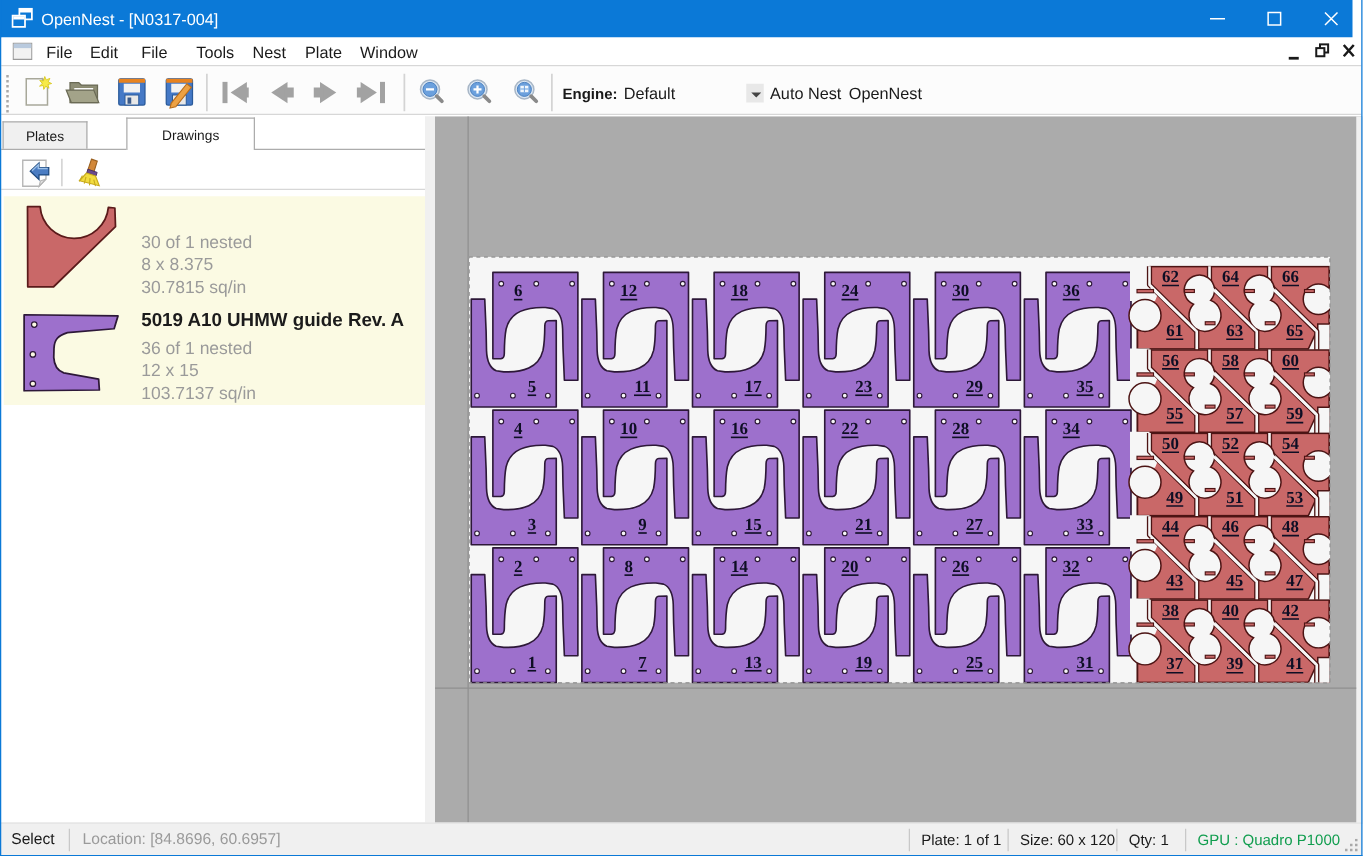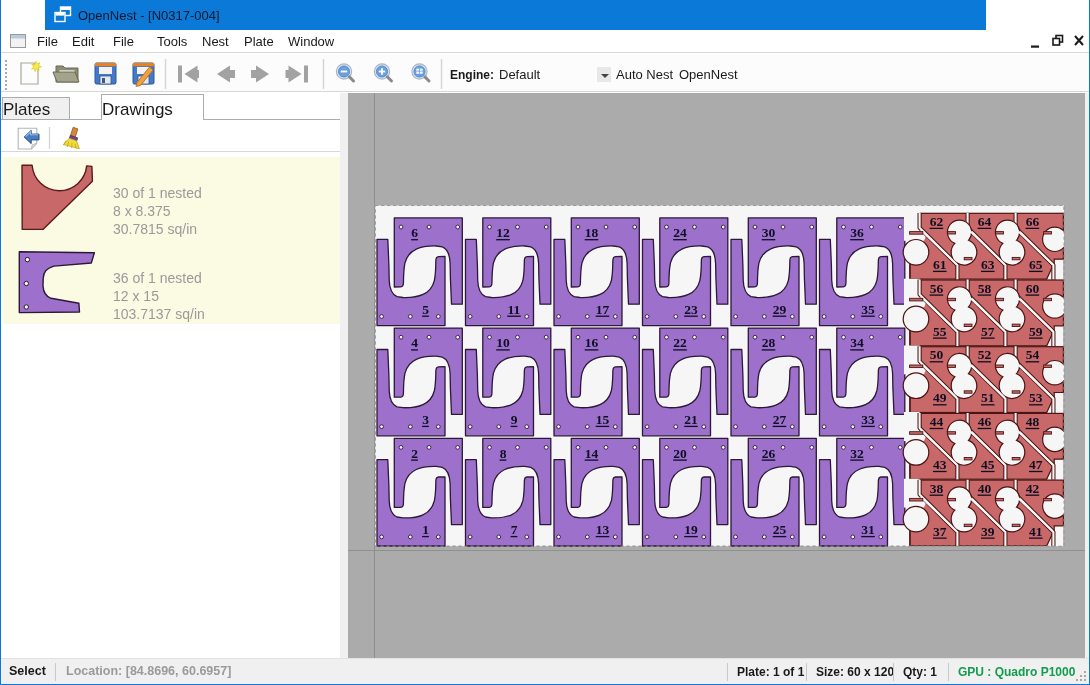--- a/index.html
+++ b/index.html
@@ -1,28 +1,28 @@
 <!DOCTYPE html>
 <html><head><meta charset="utf-8"><style>
 * { margin:0; padding:0; box-sizing:border-box; }
 body { width:1090px; height:685px; position:relative; overflow:hidden;
        font-family:"Liberation Sans", sans-serif; background:#fff; }
 .abs { position:absolute; }
-#titlebar { left:0; top:0; width:941px; height:30px; background:#0b79d7; color:#0f172a;margin-left:45px; }
+#titlebar { left:0; top:0; width:1082px; height:30px; background:#0b79d7; color:#ffffff; }
 #titlebar .txt { position:absolute; left:33px; top:8px; font-size:13px; }
 #menubar { left:1px; top:30px; width:1088px; height:23px; background:#fff; border-bottom:1px solid #d7d7d7; }
 .menuitem { position:absolute; top:4px; font-size:13px; color:#1a1a1a; }
 #toolbar { left:1px; top:54px; width:1088px; height:38px; background:#fcfcfc; border-bottom:1px solid #d7d7d7; }
 #leftpanel { left:1px; top:93px; width:339px; height:565px; background:#fff; }
 #splitter { left:340px; top:93px; width:8px; height:565px; background:#f0f0f0; }
-.tab { position:absolute; font-size:17px; color:#1a1a1a; }
+.tab { position:absolute; font-size:11px; color:#1a1a1a; text-align:center; }
 #list { position:absolute; left:2px; top:63.5px; width:337px; height:167px; background:#fbfae3; }
 .t1 { position:absolute; white-space:nowrap; font-size:15px; font-weight:bold; color:#1b1b1b; }
 .t2 { position:absolute; white-space:nowrap; font-size:14px; color:#9a9a9a; }
-#statusbar { left:0; top:658px; width:1090px; height:26px; background:#f0f0f0; border-top:1px solid #e2e2e2; font-size:12.5px; color:#1a1a1a;font-weight:bold; }
+#statusbar { left:0; top:658px; width:1090px; height:26px; background:#f0f0f0; border-top:1px solid #e2e2e2; font-size:12.5px; color:#1a1a1a; }
 .sep { position:absolute; top:4px; width:1px; height:18px; background:#c8c8c8; }
 #borders { left:0; top:0; width:1090px; height:685px; border:1px solid #0b79d7; border-top:none; pointer-events:none; z-index:50; }
 </style></head><body>
 
 <div class="abs" id="titlebar">
   <svg width="20" height="18" style="position:absolute;left:9px;top:6px" viewBox="0 0 20 18">
     <rect x="6.5" y="1" width="10" height="8.5" fill="none" stroke="#fff" stroke-width="1.4"></rect>
     <rect x="6.5" y="1" width="10" height="3" fill="#fff"></rect>
     <rect x="1" y="6.5" width="10" height="9" fill="#0b79d7" stroke="#fff" stroke-width="1.4"></rect>
     <rect x="1.6" y="7" width="8.8" height="2.6" fill="#fff"></rect>
@@ -123,20 +123,21 @@
 <div class="abs" id="leftpanel">
   <div class="tab" style="left:1px;top:3.5px;width:68px;height:22px;line-height:24px;background:#f0f0f0;border:1px solid #acacac;border-bottom:none">Plates</div>
   <div class="tab" style="left:100px;top:0.5px;width:103px;height:26px;line-height:29px;background:#fff;border:1px solid #acacac;border-bottom:none;z-index:2">Drawings</div>
   <div style="position:absolute;left:0;top:26px;width:100px;height:1px;background:#acacac"></div>
   <div style="position:absolute;left:203px;top:26px;width:136px;height:1px;background:#acacac"></div>
   <div style="position:absolute;left:0;top:58px;width:339px;height:1px;background:#d7d7d7"></div>
   <div id="list"></div>
   <div class="t2" style="left:112px;top:92px">30 of 1 nested</div>
   <div class="t2" style="left:112px;top:110px">8 x 8.375</div>
   <div class="t2" style="left:112px;top:128px">30.7815 sq/in</div>
+  <div class="t1" style="left:112px;top:155px">5019 A10 UHMW guide Rev. A</div>
   <div class="t2" style="left:112px;top:177px">36 of 1 nested</div>
   <div class="t2" style="left:112px;top:195px">12 x 15</div>
   <div class="t2" style="left:112px;top:213px">103.7137 sq/in</div>
 </div>
 <svg width="90" height="30" viewBox="14 124 90 30" style="position:absolute;left:14px;top:124px" xmlns="http://www.w3.org/2000/svg">
     <path d="M18.2,128.2 h18.6 v15 l-5.5,5.8 h-13.1 z" fill="#fdfdfd" stroke="#b5b5b5" stroke-width="1.1"></path>
     <path d="M36.8,143.2 l-5.5,5.8 l1,-4.2 4.5,-1.6 z" fill="#e8e8e8" stroke="#b5b5b5" stroke-width="0.9"></path>
     <path d="M24.2,137 L31.2,130.4 v3.7 h7.8 v5.8 h-7.8 v3.7 z" fill="#4a7cc2" stroke="#1e4a80" stroke-width="1"></path>
     <path d="M38.2,134.8 h-7.6 v-3 l-5,4.8" fill="none" stroke="#9cc0e8" stroke-width="1.1"></path>
     <line x1="49.5" y1="127" x2="49.5" y2="149" stroke="#d4d4d4" stroke-width="1.3"></line>

